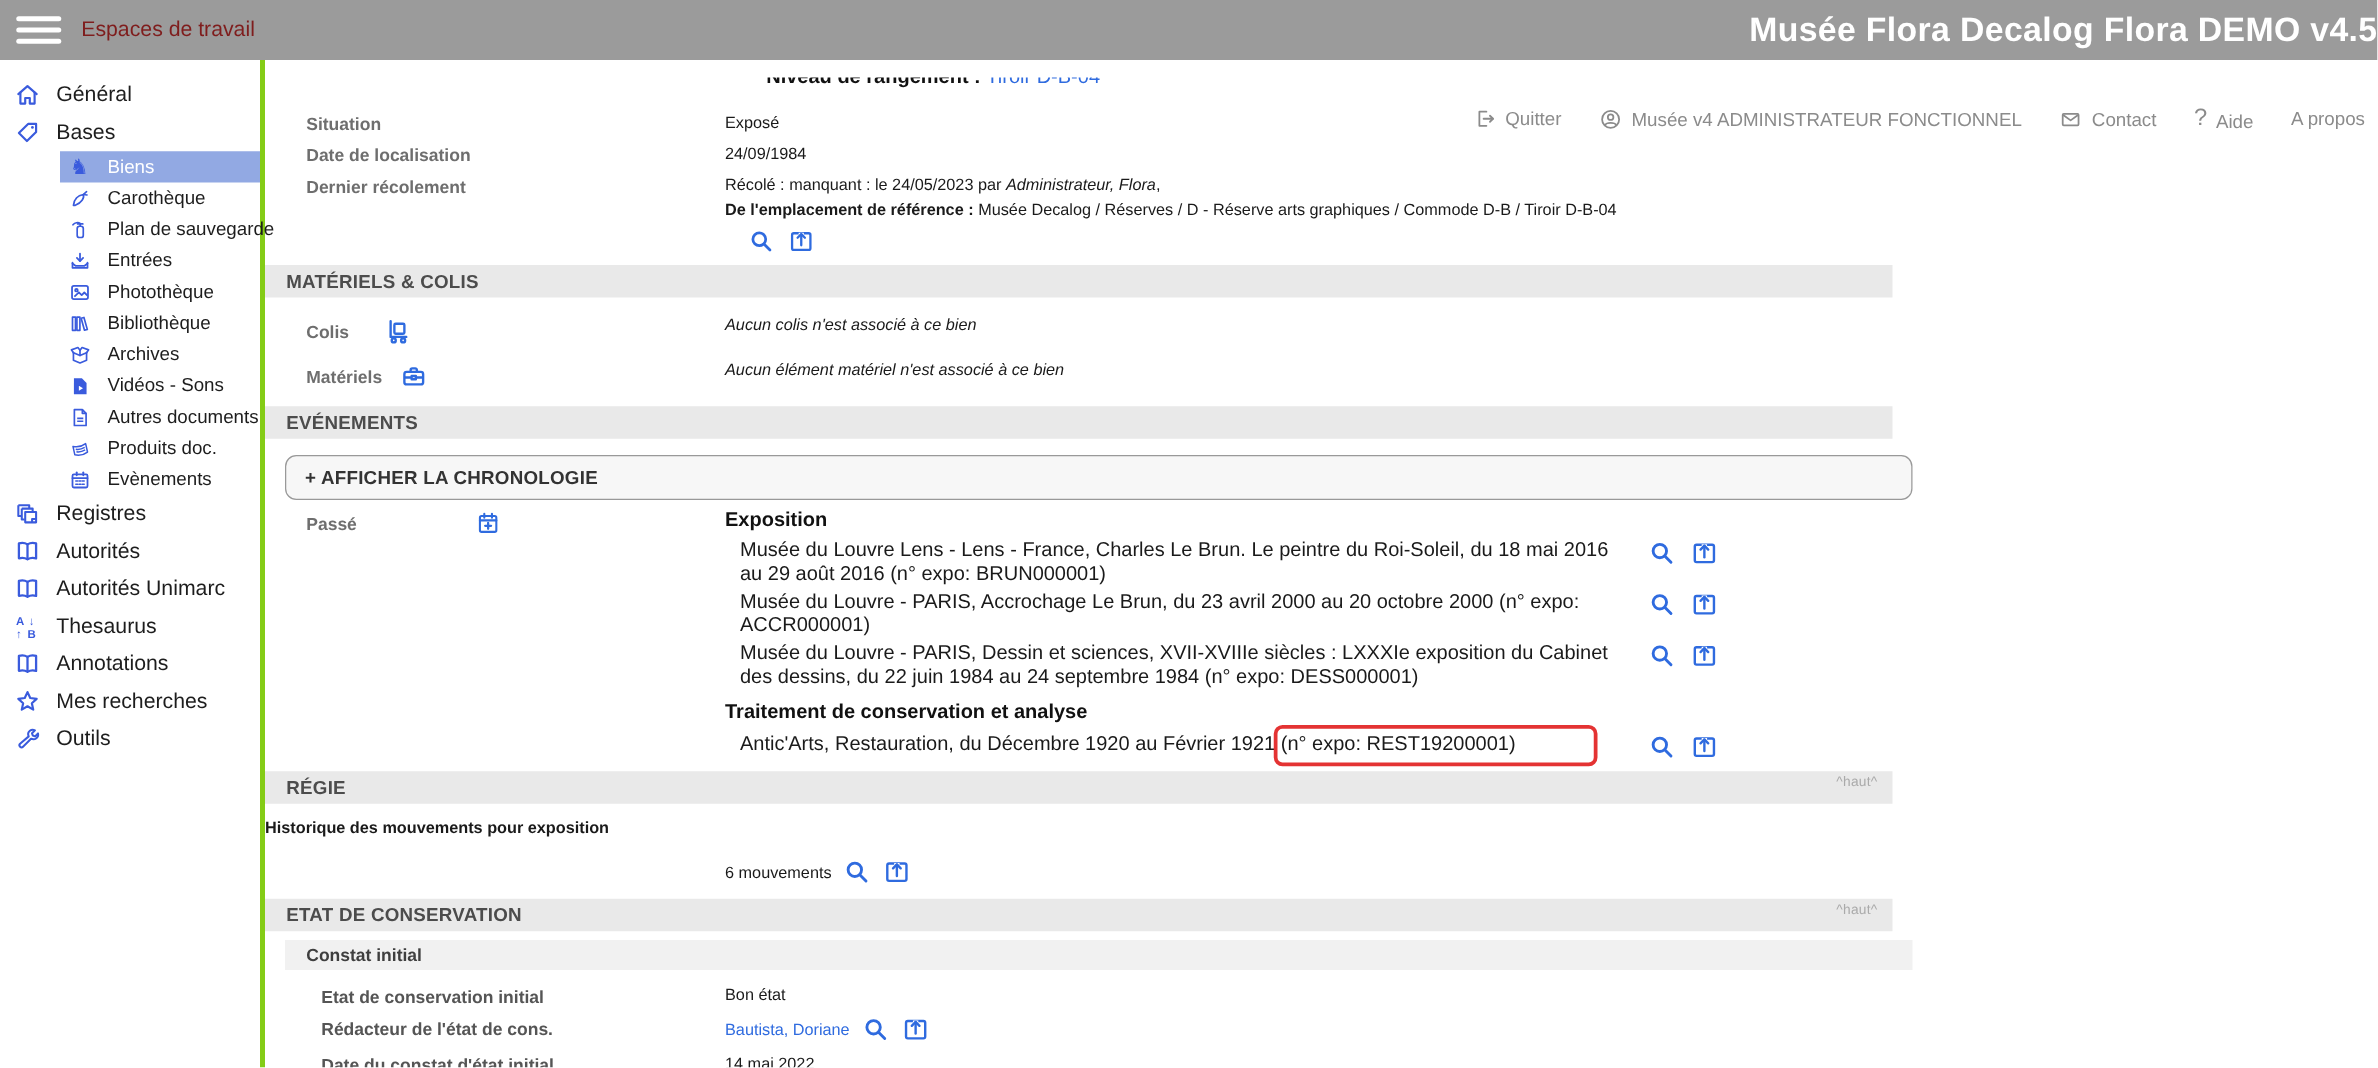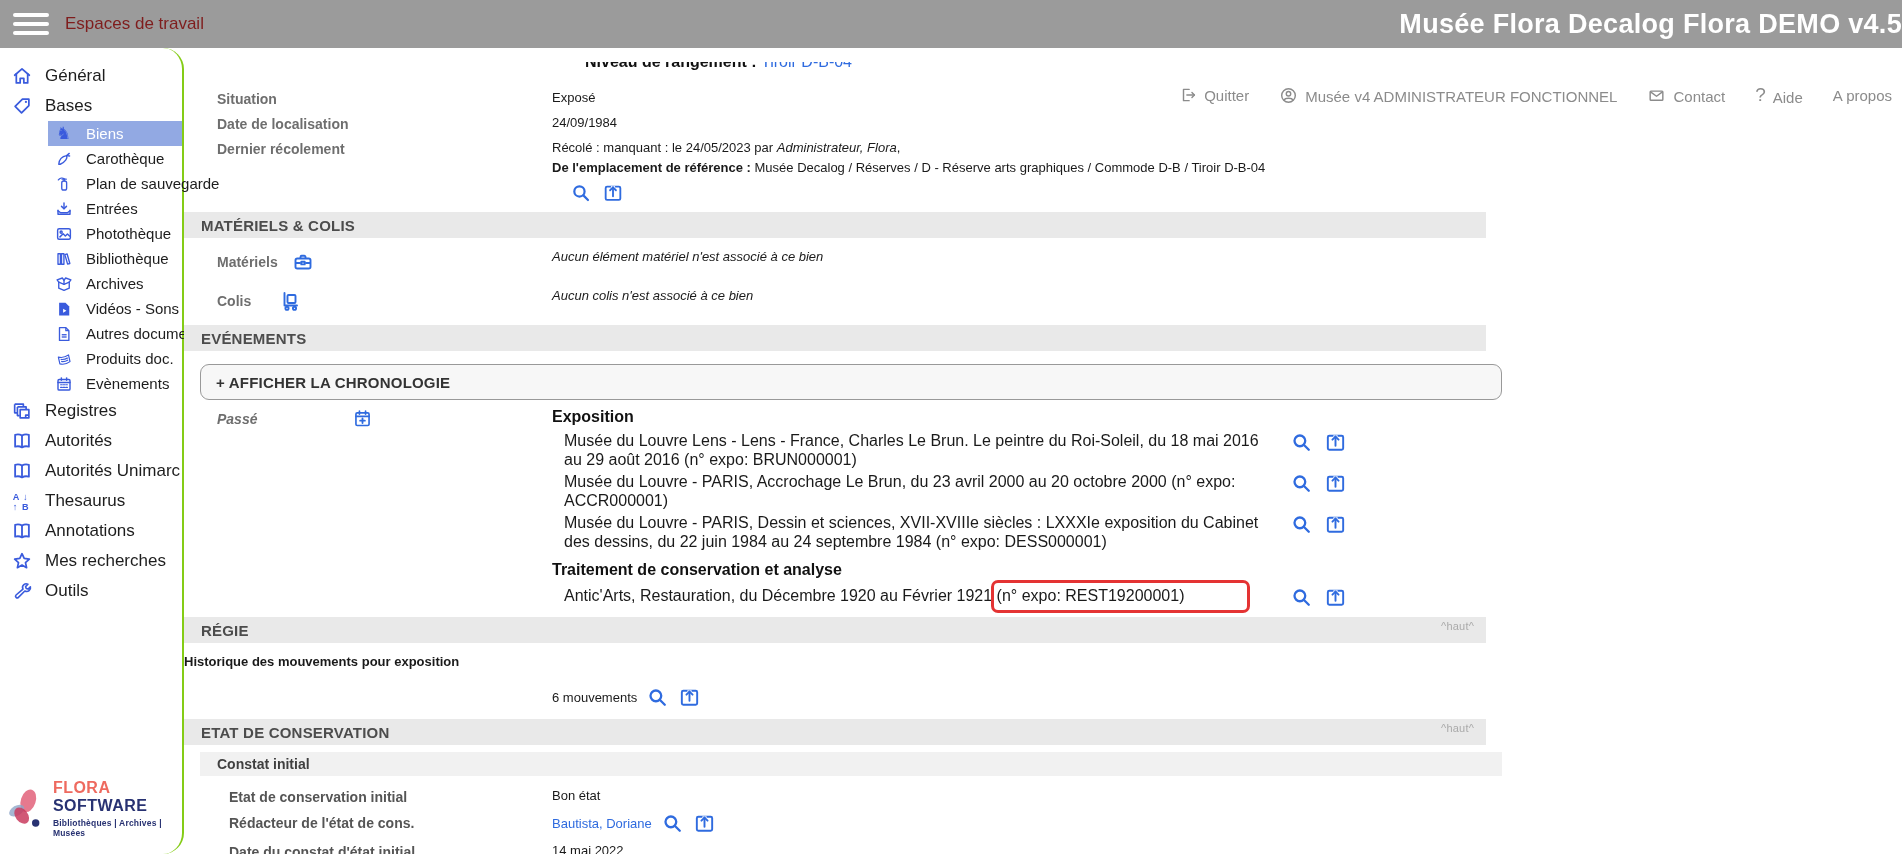--- a/index.html
+++ b/index.html
@@ -9,21 +9,21 @@
   
   .topbar { height:48px; background:#9b9b9b; display:flex; align-items:center; color:#fff; }
   .hamburger { width:36px; margin:0 16px 0 13px; cursor:pointer; }
   .hamburger div { height:4px; background:#fff; border-radius:2px; margin:5px 0; }
   .topbar-title { font-size:17px; color:#7f1d1d; }
   .brand { margin-left:auto; font-size:27px; font-weight:bold; white-space:nowrap; letter-spacing:.3px; padding-left:20px; }
 
   .app { display:flex; height:806px; }
 
   
-  .sidebar { width:184px; flex-shrink:0; border-right:2px solid #84cc16; position:relative; background:#fff;border-radius:21px; }
+  .sidebar { width:212px; flex-shrink:0; border-right:4px solid #84cc16; position:relative; background:#fff; }
   .nav { padding-top:13px; }
   .nav-item { display:flex; align-items:center; height:30px; padding-left:10px;
     color:#1d1d1d; font-size:17px; cursor:pointer; white-space:nowrap; }
   .nav-item .ic { width:24px; height:24px; margin-right:11px; color:#3a5bdd;
     display:flex; align-items:center; justify-content:center; flex-shrink:0; }
   .nav-item.sub { height:25px; margin-left:48px; padding-left:6px; font-size:15px; }
   .nav-item.sub .ic { width:19px; height:19px; margin-right:13px; }
   .nav-item.selected { background:#92a9e3; color:#fff; }
   .knight-glyph { font-size:17px; line-height:1; }
 
@@ -63,21 +63,21 @@
     color:#4c4c4c; position:relative; letter-spacing:.2px; }
   .sectbar .haut { position:absolute; right:12px; top:3px; font-size:11px; color:#aaa; font-weight:normal; cursor:pointer; }
   .subbar { height:24px; background:#f1f1f1; margin-left:16px; width:1302px;
     display:flex; align-items:center; padding-left:17px; font-weight:bold; font-size:14px; color:#3f3f3f; }
 
   .chrono-btn { margin:13px 0 0 16px; width:1302px; height:36px; border:1px solid #999;
     border-radius:9px; background:#f7f7f7; display:flex; align-items:center; padding-left:15px;
     font-weight:bold; font-size:15px; color:#333; cursor:pointer; letter-spacing:.2px; }
 
   .events-wrap { display:flex; margin-top:8px; }
-  .events-left { width:368px; padding-left:33px; flex-shrink:0; display:flex; align-items:flex-start; gap:95px;font-style:italic; }
+  .events-left { width:368px; padding-left:33px; flex-shrink:0; display:flex; align-items:flex-start; gap:95px; }
   .events-left .plabel { font-size:14px; font-weight:bold; color:#6e6e6e; padding-top:3px; }
   .events-body { flex:1; }
   .evt-head { font-size:16px; font-weight:bold; color:#111; height:20px; }
   .entry { display:flex; align-items:flex-start; margin-top:3px; margin-left:12px; }
   .entry-text { width:712px; font-size:16px; color:#1a1a1a; line-height:19px; }
   .entry-icons { margin-left:14px; display:flex; gap:11px; }
   .redbox { position:relative; }
   .redbox::after { content:""; position:absolute; left:-6px; right:-66px; top:-7px; bottom:-9px;
     border:3px solid #e43333; border-radius:7px; pointer-events:none; }
 
@@ -292,32 +292,20 @@
       <div class="nav-item">
         <span class="ic">
           <svg width="22" height="22" viewBox="0 0 24 24" fill="none" stroke="currentColor" stroke-width="1.9" stroke-linecap="round" stroke-linejoin="round">
               <path d="M13.2 9.8 C12.3 8 12.7 5.8 14.3 4.5 C15.7 3.4 17.6 3.3 19.1 4.1 L16.3 6.9 L17.1 9 L19.2 9.8 L22 7 C22.4 8.6 21.9 10.4 20.5 11.5 C19 12.7 17 12.8 15.4 12 L7.8 19.6 C7 20.4 5.8 20.4 5 19.6 C4.2 18.8 4.2 17.6 5 16.8 Z" transform="scale(0.92) translate(1,1)"></path>
             </svg>
         </span>
         <span>Outils</span>
       </div>
     </div>
 
-    <div class="logo">
-      <svg width="52" height="54" viewBox="0 0 52 54">
-        <ellipse cx="27" cy="17" rx="9" ry="14" fill="#e2677e" opacity="0.88" transform="rotate(18 27 17)"></ellipse>
-        <ellipse cx="13" cy="29" rx="6" ry="10" fill="#8ea6c8" opacity="0.8" transform="rotate(60 13 29)"></ellipse>
-        <ellipse cx="19" cy="35" rx="7.5" ry="11" fill="#c93b5e" opacity="0.85" transform="rotate(-38 19 35)"></ellipse>
-        <circle cx="36" cy="44" r="4.5" fill="#283272"></circle>
-      </svg>
-      <div class="logo-text">
-        <div class="logo-line1"><span class="logo-flora">FLORA</span><span class="logo-soft"> SOFTWARE</span></div>
-        <div class="logo-tag">Bibliothèques | Archives | Musées</div>
-      </div>
-    </div>
   </div>
 
   <div class="main">
 
     <div class="acct-bar">
       <div class="acct-item">
         <span class="aic">
           <svg width="18" height="18" viewBox="0 0 24 24" fill="none" stroke="currentColor" stroke-width="1.9" stroke-linecap="round" stroke-linejoin="round">
               <path d="M13.5 4.5 H6 V19.5 H13.5"></path>
               <path d="M10.5 12 H20.5"></path>
@@ -391,48 +379,48 @@
                 </svg>
             </span>
           </div>
         </div>
       </div>
 
       <div class="sectbar" style="margin-top:8px;">
         <span>MATÉRIELS &amp; COLIS</span>
       </div>
 
+      <div class="frow" style="margin-top:12px;">
+        <div class="flabel with-ic">
+          <span>Colis</span>
+          <span class="blue">
+            <svg width="24" height="24" viewBox="0 0 24 24" fill="none" stroke="currentColor" stroke-width="1.9" stroke-linecap="round" stroke-linejoin="round">
+                <path d="M5.5 4 V16.5 H18"></path>
+                <rect x="8.5" y="6" width="8" height="8" rx="1"></rect>
+                <circle cx="8" cy="19.3" r="1.6"></circle>
+                <circle cx="15.5" cy="19.3" r="1.6"></circle>
+              </svg>
+          </span>
+        </div>
+        <div class="fvalue italic">Aucun colis n'est associé à ce bien</div>
+      </div>
+
       <div class="frow" style="margin-top:9px;">
         <div class="flabel with-ic" style="gap:13px;">
           <span>Matériels</span>
           <span class="blue">
             <svg width="24" height="24" viewBox="0 0 24 24" fill="none" stroke="currentColor" stroke-width="1.9" stroke-linejoin="round">
                 <rect x="4.5" y="8.5" width="15" height="10" rx="1.8"></rect>
                 <path d="M9.5 8.5 V7 A1.3 1.3 0 0 1 10.8 5.7 H13.2 A1.3 1.3 0 0 1 14.5 7 V8.5"></path>
                 <path d="M4.5 13 H9.8 M14.2 13 H19.5"></path>
                 <rect x="10.3" y="11.8" width="3.4" height="2.6"></rect>
               </svg>
           </span>
         </div>
         <div class="fvalue italic">Aucun élément matériel n'est associé à ce bien</div>
-      </div>
-
-      <div class="frow" style="margin-top:12px;">
-        <div class="flabel with-ic">
-          <span>Colis</span>
-          <span class="blue">
-            <svg width="24" height="24" viewBox="0 0 24 24" fill="none" stroke="currentColor" stroke-width="1.9" stroke-linecap="round" stroke-linejoin="round">
-                <path d="M5.5 4 V16.5 H18"></path>
-                <rect x="8.5" y="6" width="8" height="8" rx="1"></rect>
-                <circle cx="8" cy="19.3" r="1.6"></circle>
-                <circle cx="15.5" cy="19.3" r="1.6"></circle>
-              </svg>
-          </span>
-        </div>
-        <div class="fvalue italic">Aucun colis n'est associé à ce bien</div>
       </div>
 
       <div class="sectbar" style="margin-top:12px;">
         <span>EVÉNEMENTS</span>
       </div>
 
       <div class="chrono-btn">+ AFFICHER LA CHRONOLOGIE</div>
 
       <div class="events-wrap">
         <div class="events-left">

